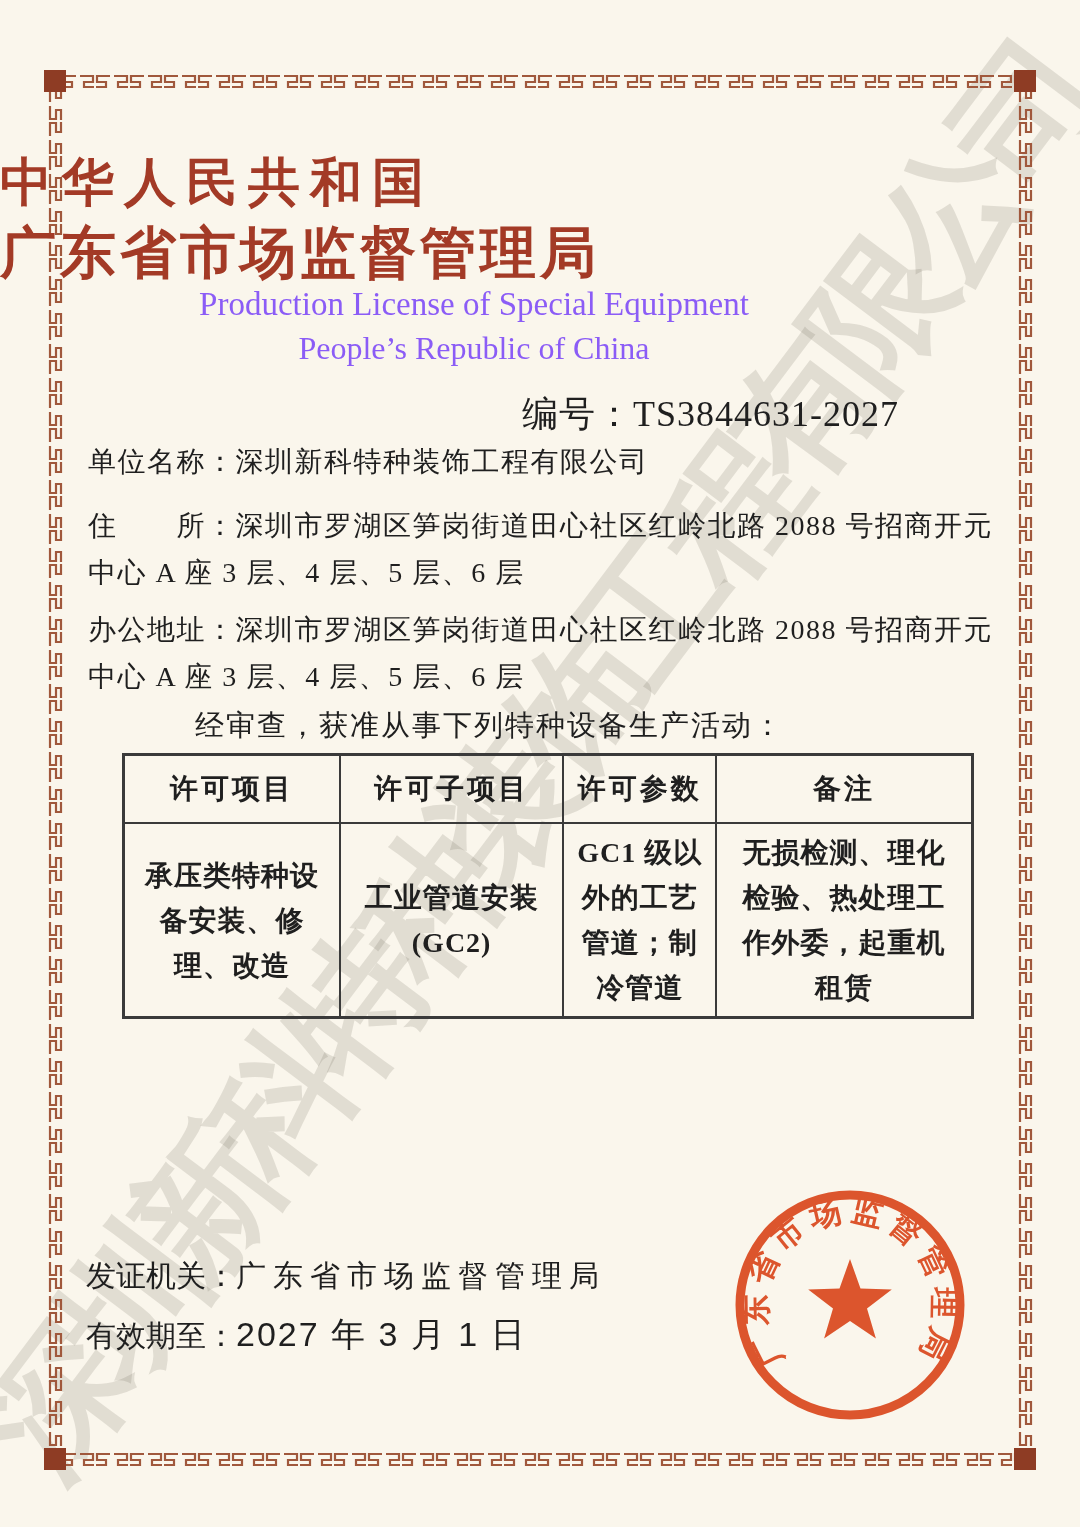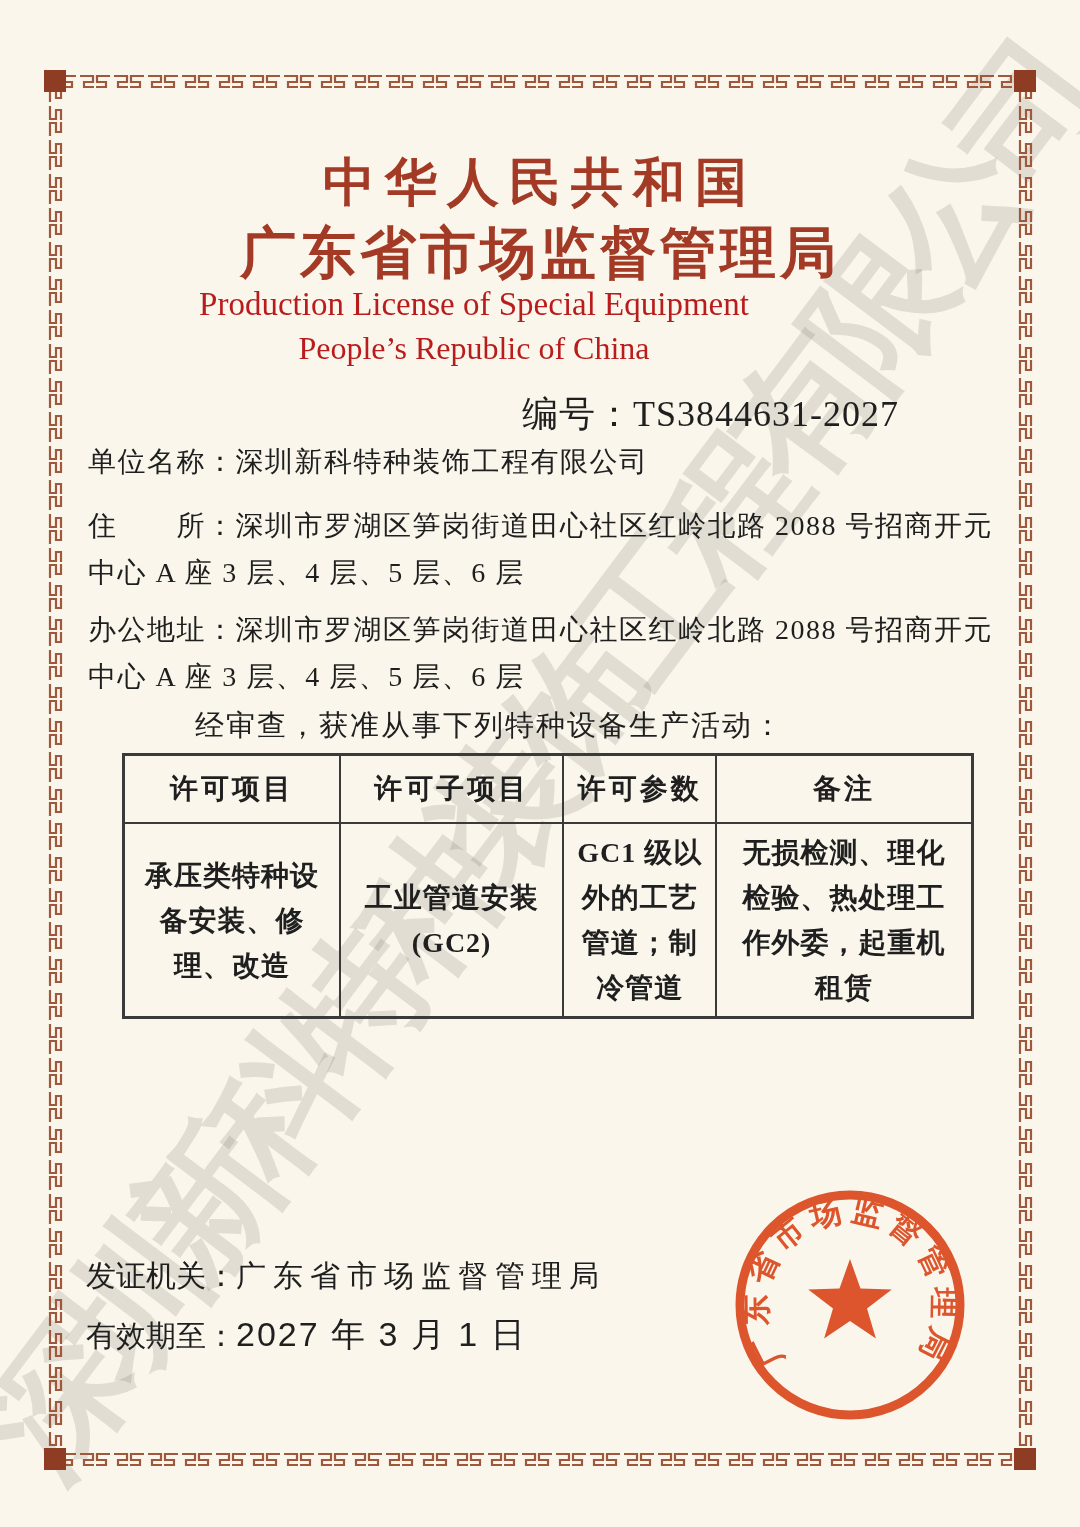--- a/index.html
+++ b/index.html
@@ -18,24 +18,24 @@
     font-size:140px;font-weight:700;letter-spacing:-16px;
     white-space:nowrap;color:rgba(88,80,68,0.15);
     z-index:0;user-select:none;
   }
   
   .border-strip{position:absolute;z-index:1;}
   .corner{position:absolute;width:22px;height:22px;background:#8e3c24;z-index:2;}
   
   .content{position:absolute;left:0;top:0;width:1080px;height:1527px;z-index:3;}
   .line{position:absolute;}
-  .title-cn{width:1080px;text-align:center;font-weight:700;color:#a33a26;}
+  .title-cn{width:1080px;text-align:left;font-weight:700;color:#a33a26;}
   .t1{top:148px;font-size:52px;letter-spacing:10px;}
   .t2{top:216px;font-size:56px;letter-spacing:4px;}
-  .title-en{width:948px;text-align:center;color:#b91c1c;}
+  .title-en{width:948px;text-align:center;color:#8b5cf6;}
   .e1{top:286px;font-size:33px;}
   .e2{top:330px;font-size:32px;}
   .license-no{top:390px;right:181px;font-size:36px;letter-spacing:1px;}
   .field{font-size:28px;line-height:47px;letter-spacing:1.5px;}
   .company{top:438px;left:88px;text-align:center;}
   .residence{top:502px;left:88px;width:918px;word-break:break-all;}
   .office{top:606px;left:88px;width:918px;word-break:break-all;}
   .approval{top:706px;left:195px;font-size:29px;letter-spacing:2px;}
   
   .lic-table{

